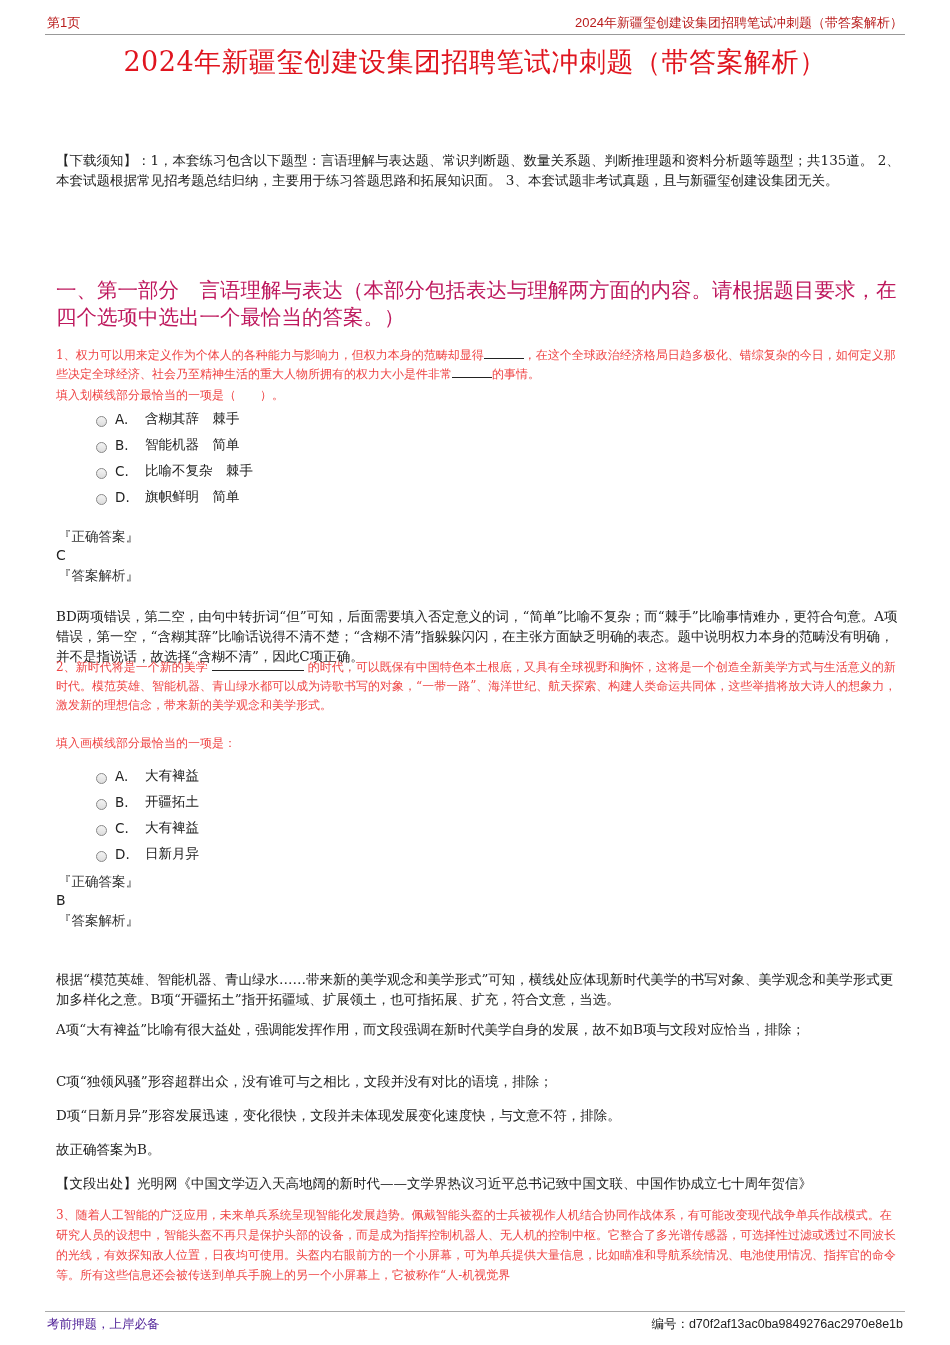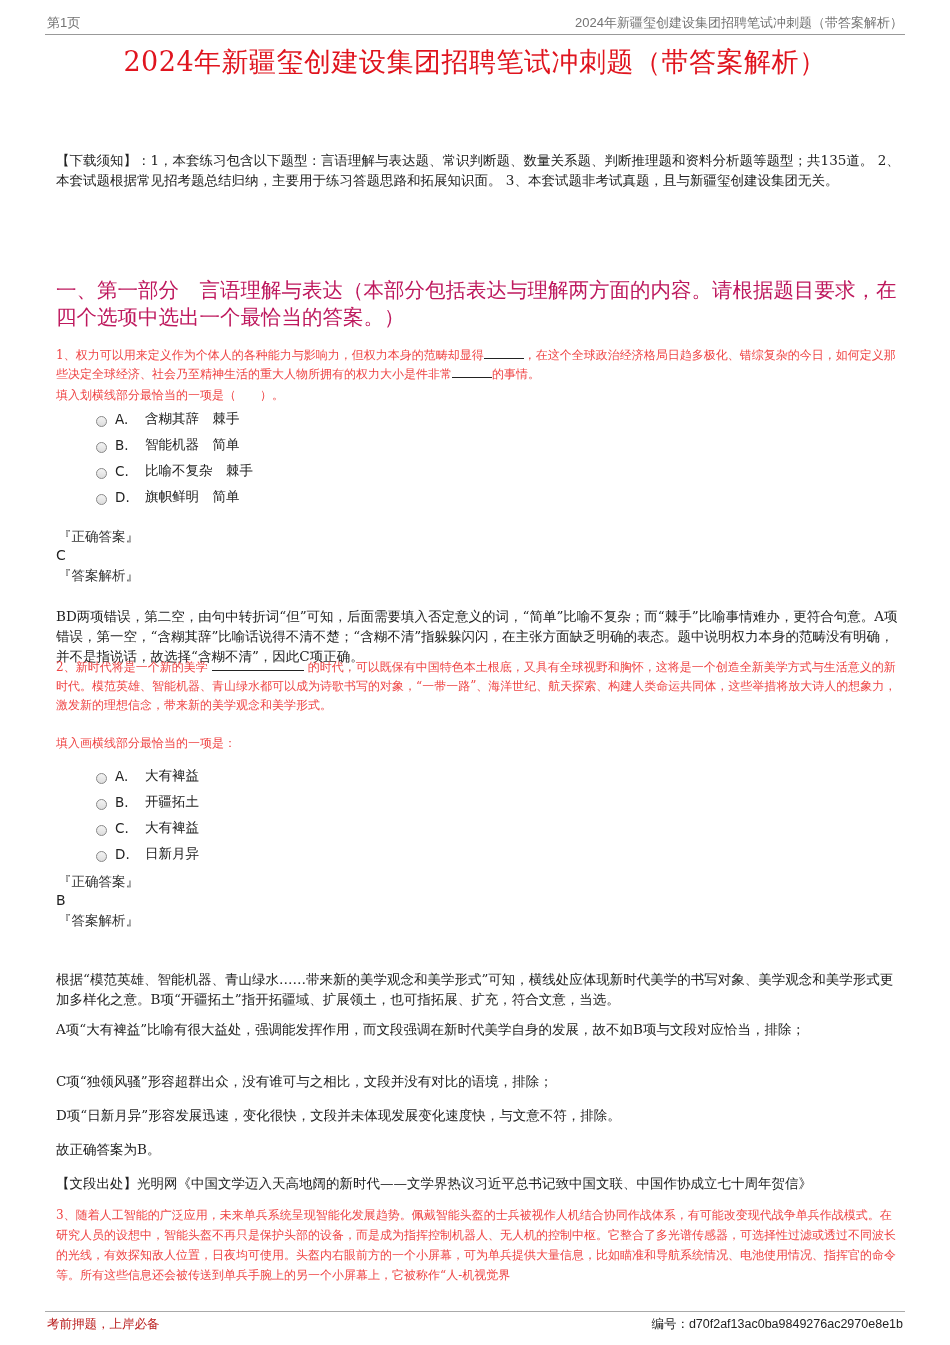--- a/index.html
+++ b/index.html
@@ -1,19 +1,19 @@
 <!DOCTYPE html>
 <html><head>
 <meta charset="utf-8">
 <style>
   html, body { margin: 0; padding: 0; background: #ffffff; }
   body { width: 950px; height: 1345px; position: relative; overflow: hidden;
          font-family: "DejaVu Serif", "Liberation Serif", serif; color: #222; }
   .page-header { position: absolute; left: 45px; right: 45px; top: 14px; height: 20px;
-                 border-bottom: 1px solid #999; font-size: 13px; color: #737373;
+                 border-bottom: 1px solid #999; font-size: 13px; color: #b91c1c;
                  font-family: "Liberation Sans", "DejaVu Sans", sans-serif; }
   .page-header .left { position: absolute; left: 2px; top: 0; }
   .page-header .right { position: absolute; right: 2px; top: 0; }
   .doc-title { position: absolute; left: 0; right: 0; top: 44px; text-align: center;
                color: #e0141e; font-size: 27px; letter-spacing: 0.5px; }
   .notice { position: absolute; left: 56px; right: 50px; top: 150px; font-size: 13.5px; line-height: 20px; }
   .section-title { position: absolute; left: 56px; right: 50px; top: 277px; color: #be185d;
                    font-size: 20.5px; line-height: 27px; }
   .q { position: absolute; left: 56px; right: 50px; font-size: 12px; line-height: 19px; color: #ef4444; }
   .opts { position: absolute; left: 96px; font-size: 13.5px; }
@@ -21,21 +21,21 @@
   .radio { width: 9px; height: 9px; border-radius: 50%; border: 1px solid #888;
            background: linear-gradient(#f4f4f4,#ddd); margin-right: 8px; margin-top: 4px; }
   .opt-letter { font-family: "DejaVu Sans", sans-serif; width: 30px; }
   .lbl { position: absolute; left: 58px; font-size: 13.5px; color: #333; }
   .ans { position: absolute; left: 56px; font-size: 14px; font-family: "DejaVu Sans", sans-serif; }
   .para { position: absolute; left: 56px; right: 52px; font-size: 13.5px; line-height: 20px; color: #222; margin-top: 22px; }
   .blank { display: inline-block; width: 92px; border-bottom: 1.5px solid #222; height: 12px; margin: 0 4px; }
   .blank-s { display: inline-block; width: 40px; border-bottom: 1px solid #222; height: 12px; }
   .page-footer { position: absolute; left: 45px; right: 45px; top: 1311px; border-top: 1px solid #aaa;
                  font-size: 12.5px; padding-top: 4px; font-family: "Liberation Sans", "DejaVu Sans", sans-serif; }
-  .page-footer .left { position: absolute; left: 2px; top: 4px; color: #b91c1c; }
+  .page-footer .left { position: absolute; left: 2px; top: 4px; color: #4c1d95; }
   .page-footer .right { position: absolute; right: 2px; top: 4px; color: #222; }
 </style>
 </head>
 <body>
 
 <div class="page-header">
   <span class="left">第1页</span>
   <span class="right">2024年新疆玺创建设集团招聘笔试冲刺题（带答案解析）</span>
 </div>
 

